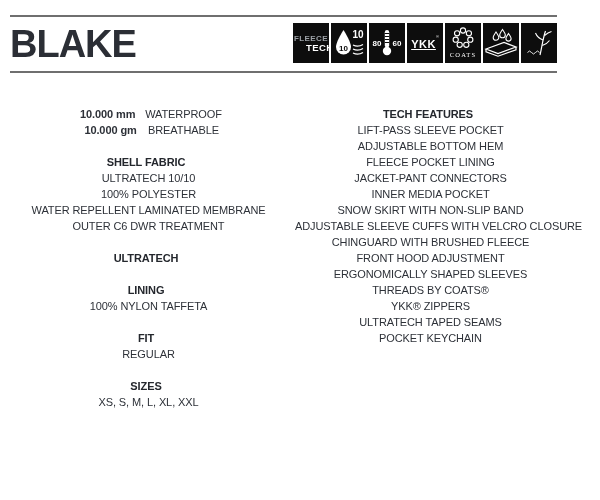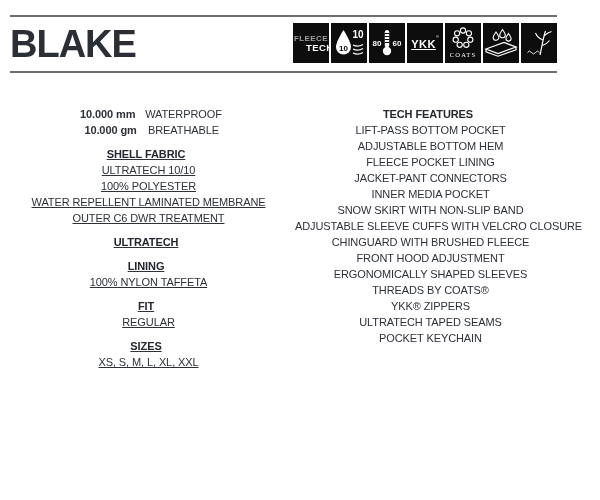--- a/index.html
+++ b/index.html
@@ -22,21 +22,21 @@
   .badge svg{display:block;}
   .ut-wrap{padding-left:2px;width:100%;}
   .ut-l1{display:block;font-size:8px;font-weight:700;letter-spacing:.4px;color:#9ca1a6;line-height:9px;}
   .ut-l2{display:block;font-size:9.5px;font-weight:800;letter-spacing:.4px;color:#ffffff;line-height:10px;margin-left:12px;}
   .ykk-label{font-size:11px;font-weight:800;letter-spacing:.5px;text-decoration:underline;}
   .ykk-sup{font-size:4px;vertical-align:top;line-height:6px;}
   .cols{position:absolute;top:106px;font-size:11px;line-height:16px;letter-spacing:-.1px;text-align:center;}
   .col-left{left:10px;width:272px;}
   .col-right{left:290px;width:276px;}
   .specrow .val{display:inline-block;width:75px;font-weight:700;}
-  .section{margin-top:8px;text-decoration:underline;}
+  .section{margin-top:16px;}
   .h{font-weight:700;color:#24272d;}
   .it{padding-left:5px;white-space:nowrap;}
 </style>
 </head>
 <body>
 
 <div class="page">
 
   <div class="rule top"></div>
 
@@ -151,21 +151,21 @@
 
     <div class="section">
       <div class="h">SIZES</div>
       <div class="it">XS, S, M, L, XL, XXL</div>
     </div>
 
   </div>
 
   <div class="cols col-right">
     <div class="h">TECH FEATURES</div>
-    <div class="it">LIFT-PASS BOTTOM POCKET</div>
+    <div class="it">LIFT-PASS SLEEVE POCKET</div>
     <div class="it">ADJUSTABLE BOTTOM HEM</div>
     <div class="it">FLEECE POCKET LINING</div>
     <div class="it">JACKET-PANT CONNECTORS</div>
     <div class="it">INNER MEDIA POCKET</div>
     <div class="it">SNOW SKIRT WITH NON-SLIP BAND</div>
     <div class="it">ADJUSTABLE SLEEVE CUFFS WITH VELCRO CLOSURE</div>
     <div class="it">CHINGUARD WITH BRUSHED FLEECE</div>
     <div class="it">FRONT HOOD ADJUSTMENT</div>
     <div class="it">ERGONOMICALLY SHAPED SLEEVES</div>
     <div class="it">THREADS BY COATS®</div>

